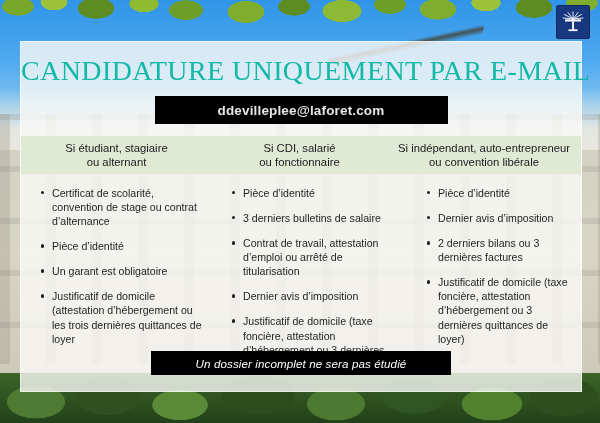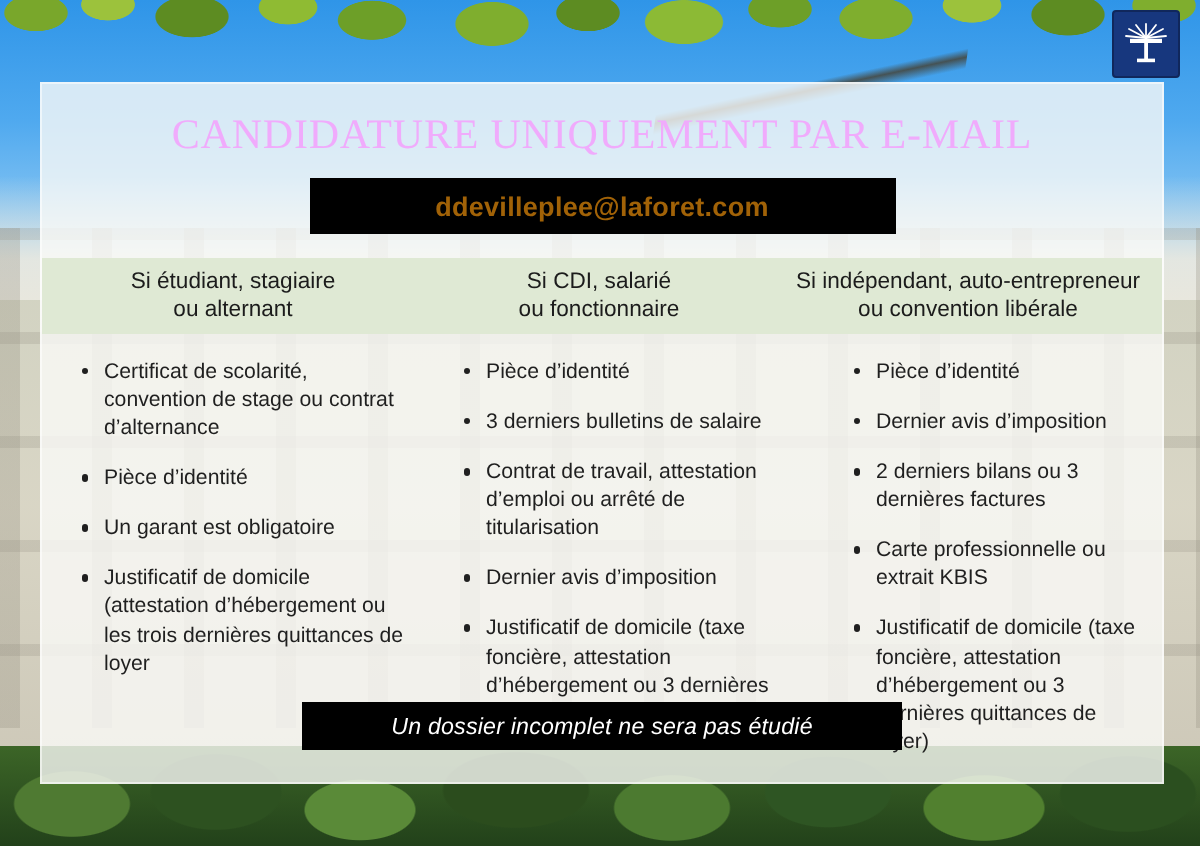--- a/index.html
+++ b/index.html
@@ -97,34 +97,34 @@
     left: 20px; top: 41px;
     width: 562px; height: 351px;
     background: rgba(250,250,248,0.80);
     border: 1px solid rgba(255,255,255,0.55);
   }
 
   .title {
     margin-top: 13px;
     text-align: center;
     font-family: "Liberation Serif", serif;
-    font-size: 21px;
+    font-size: 28px;
     letter-spacing: 0.4px;
-    color: #f0abfc;
+    color: #14b8a6;
     white-space: nowrap;
   }
 
   .email-box {
     margin: 9px auto 0;
     width: 293px; height: 28px;
     background: #000;
     display: flex; align-items: center; justify-content: center;
   }
   .email-text {
-    color: #a16207;
+    color: #e5e5e5;
     font-size: 13.5px;
     font-weight: bold;
     letter-spacing: 0.15px;
   }
 
   
   .head-band {
     margin-top: 12px;
     height: 38px;
     background: #dfe9d4;
@@ -268,21 +268,20 @@
           <li>Dernier avis d’imposition</li>
           <li>Justificatif de domicile (taxe foncière, attestation d’hébergement ou 3 dernières quittances de loyer)</li>
         </ul>
       </div>
 
       <div class="col c3">
         <ul class="req">
           <li>Pièce d’identité</li>
           <li>Dernier avis d’imposition</li>
           <li>2 derniers bilans ou 3 dernières factures</li>
-          <li>Carte professionnelle ou extrait KBIS</li>
           <li>Justificatif de domicile (taxe foncière, attestation d’hébergement ou 3 dernières quittances de loyer)</li>
         </ul>
       </div>
 
     </div>
 
     <div class="footer-band">
       <div class="footer-box">
         <span class="footer-text">Un dossier incomplet ne sera pas étudié</span>
       </div>

